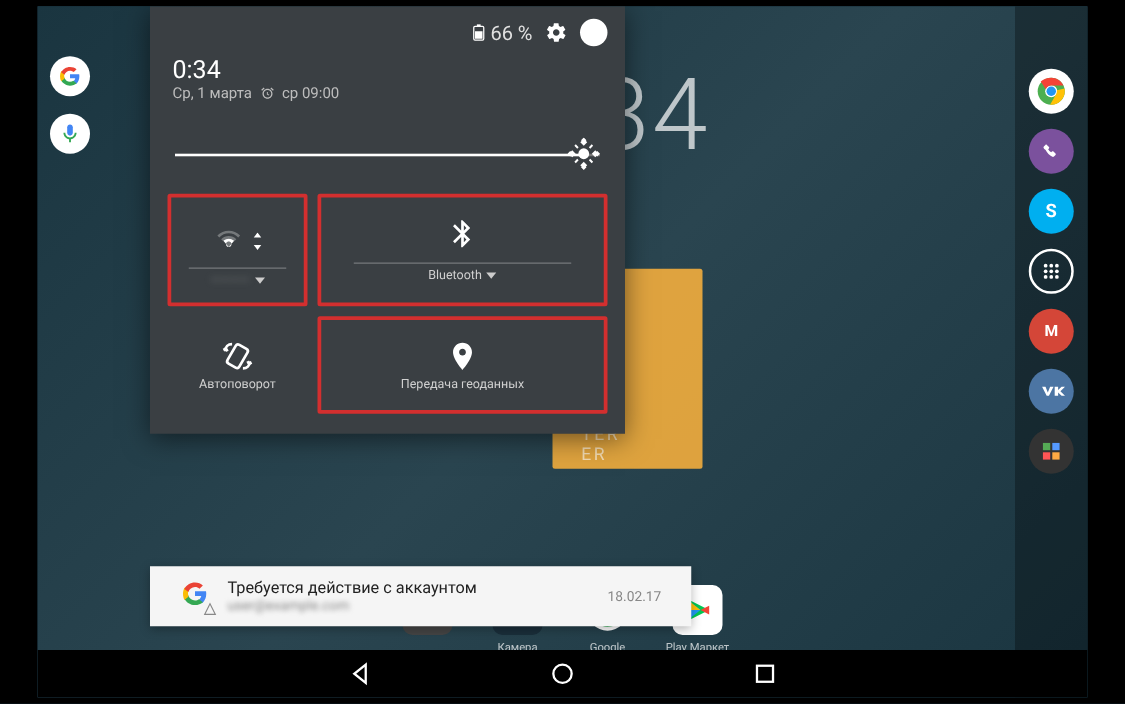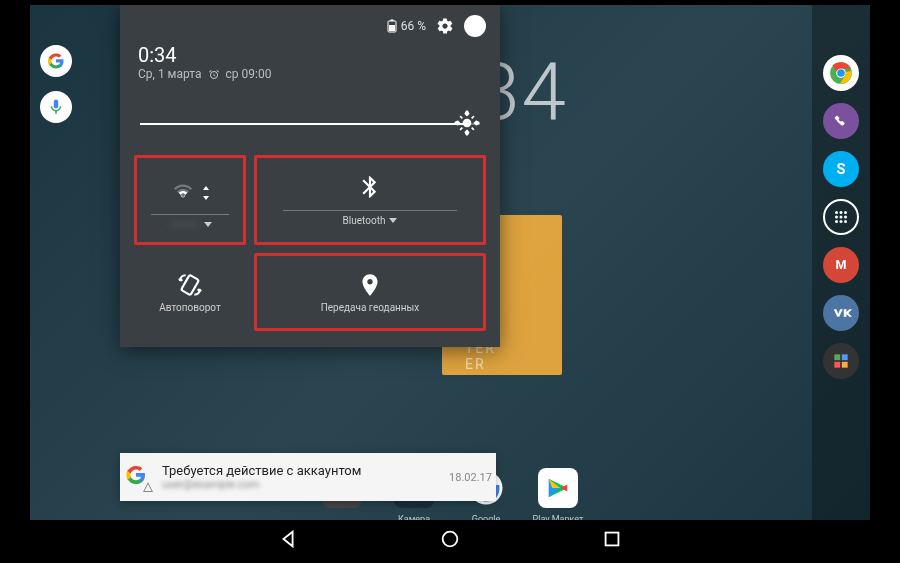--- a/index.html
+++ b/index.html
@@ -17,41 +17,41 @@
   .dock-icon { width: 40px; height: 40px; border-radius: 8px; display: flex; align-items: center; justify-content: center; }
   .dock-label { position: absolute; bottom: -16px; left: 50%; transform: translateX(-50%); font-size: 9px; color: rgba(255,255,255,0.7); white-space: nowrap; }
   .right-bar { position: absolute; right: 0; top: 0; bottom: 0; width: 58px; background: rgba(0,0,0,0.3); display: flex; flex-direction: column; align-items: center; gap: 12px; padding-top: 50px; }
   .right-bar .ic { width: 36px; height: 36px; border-radius: 50%; display: flex; align-items: center; justify-content: center; }
   .left-bar { position: absolute; left: 0; top: 40px; display: flex; flex-direction: column; gap: 14px; padding-left: 10px; }
   .left-bar .ic { width: 32px; height: 32px; border-radius: 50%; background: #fff; display: flex; align-items: center; justify-content: center; font-size: 16px; }
   
   
   .shade { position: absolute; left: 90px; top: 0; width: 380px; background: #3a3f43; color: #fff; box-shadow: 0 4px 20px rgba(0,0,0,0.5); }
   .shade-top { display: flex; justify-content: flex-end; align-items: center; gap: 10px; padding: 10px 14px 6px; }
-  .batt { font-size: 12px; color: #e0e0e0; display: flex; align-items: center; gap: 4px; }
+  .batt { font-size: 16px; color: #e0e0e0; display: flex; align-items: center; gap: 4px; }
   .gear-sm { width: 18px; height: 18px; }
   .avatar { width: 22px; height: 22px; border-radius: 50%; background: #fff; }
   .shade-time { padding: 0 18px 14px; }
   .shade-time .t { font-size: 20px; font-weight: 400; }
   .shade-time .d { font-size: 12px; color: #bdbdbd; display: flex; align-items: flex-end; gap: 6px; }
   .brightness { position: relative; margin: 18px 20px 22px; height: 20px; }
   .brightness-track { position: absolute; top: 50%; left: 0; right: 0; height: 2px; background: #757575; }
   .brightness-fill { position: absolute; top: 50%; left: 0; width: 96%; height: 2px; background: #fff; }
   .brightness-thumb { position: absolute; right: 0; top: 50%; transform: translate(0,-50%); width: 26px; height: 26px; }
   
   .tiles { display: grid; grid-template-columns: 1fr 1fr 1fr; gap: 8px 8px; padding: 0 14px 16px; }
   .tile { display: flex; flex-direction: column; align-items: center; justify-content: center; padding: 10px 4px; position: relative; min-height: 78px; }
   .tile.big { min-height: 90px; }
   .tile .ic { width: 26px; height: 26px; margin-bottom: 4px; }
   .tile .lbl { font-size: 10px; color: #d0d0d0; text-align: right; display: flex; align-items: center; gap: 4px; }
   .tile .underline { width: 80%; height: 1px; background: rgba(255,255,255,0.3); margin: 6px 0 4px; }
   .hl { border: 3px solid #d32f2f; border-radius: 2px; }
   .wifi-top { display: flex; align-items: center; justify-content: center; gap: 6px; padding-top: 8px; }
   
-  .notif-card { position: absolute; left: 90px; top: 448px; width: 376px; background: #f5f5f5; padding: 10px 4px; display: flex; align-items: center; gap: 10px; box-shadow: 0 2px 8px rgba(0,0,0,0.3); }
+  .notif-card { position: absolute; left: 90px; top: 448px; width: 433px; background: #f5f5f5; padding: 10px 24px; display: flex; align-items: center; gap: 10px; box-shadow: 0 2px 8px rgba(0,0,0,0.3); }
   .notif-card .gic { width: 28px; height: 28px; position: relative; }
   .notif-card .txt { flex: 1; }
   .notif-card .ttl { font-size: 13px; color: #222; }
   .notif-card .sub { font-size: 11px; color: #888; filter: blur(2px); }
   .notif-card .date { font-size: 11px; color: #888; }
   
   .navbar { position: absolute; left: 0; right: 0; bottom: 0; height: 38px; background: #000; display: flex; justify-content: center; align-items: center; gap: 140px; }
   .navbar svg { width: 22px; height: 22px; }
   
   svg { display: block; }

